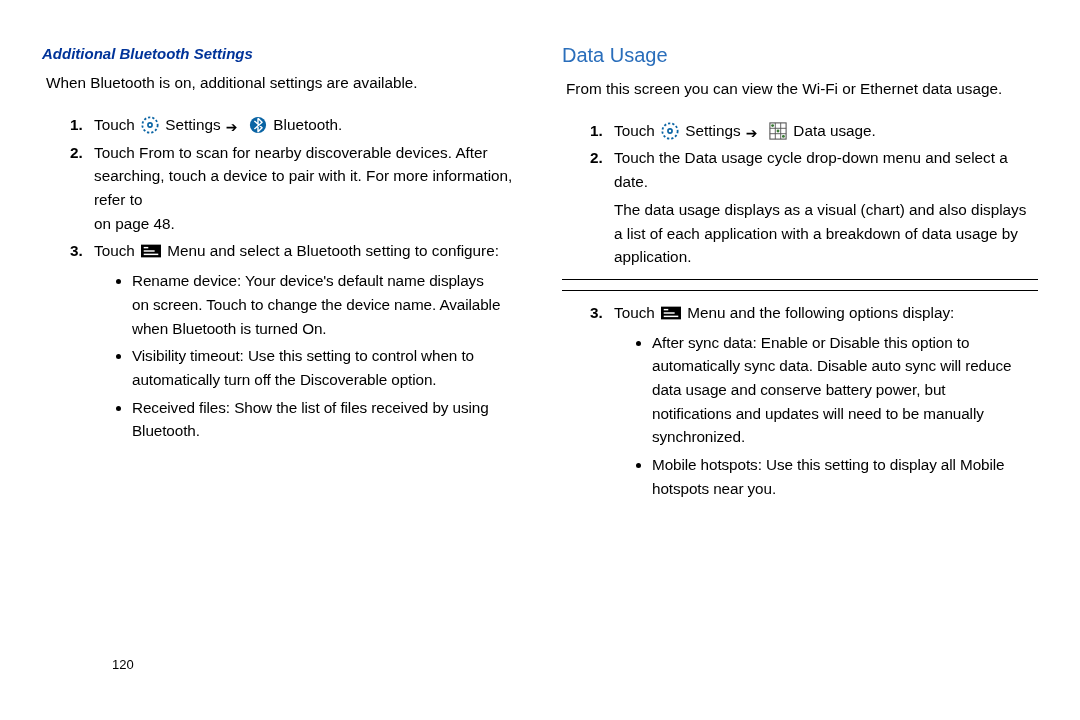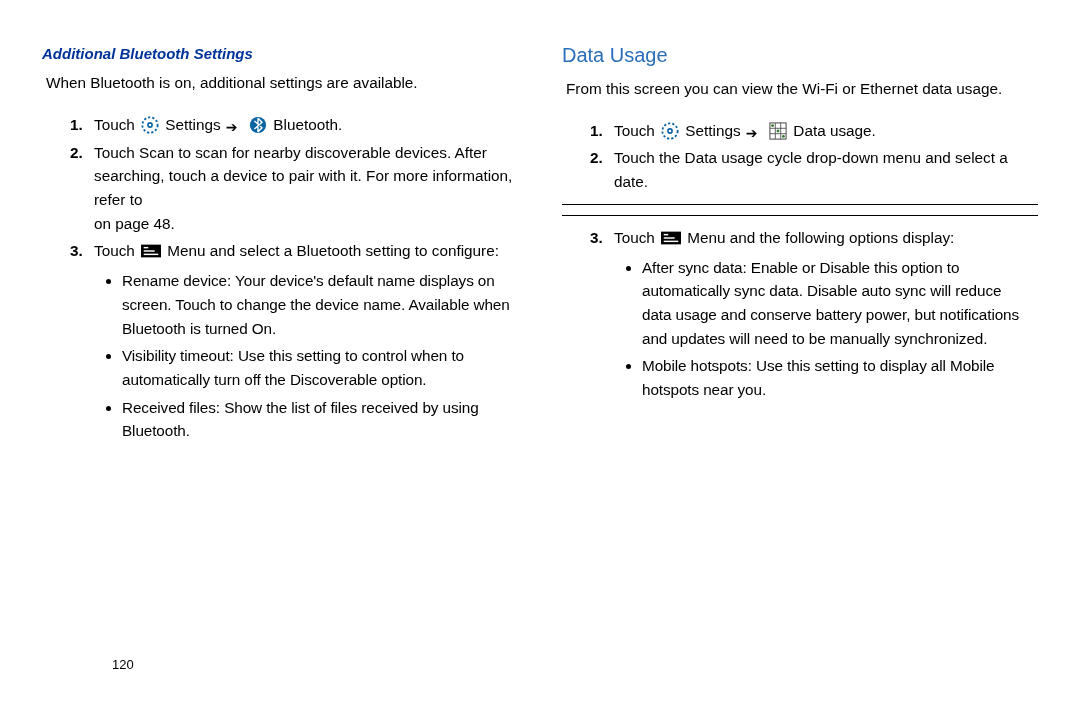--- a/index.html
+++ b/index.html
@@ -57,21 +57,21 @@
     left: 0;
     font-weight: bold;
   }
   .bullets {
     list-style: disc;
     padding-left: 22px;
     margin: 6px 0 0 0;
     font-family: "Helvetica Neue", Helvetica, Arial, sans-serif;
     letter-spacing: -0.1px;
   }
-  .bullets li { margin: 4px 6px; }
+  .bullets li { margin: 4px 16px; }
   .narrow {
     font-family: "Arial Narrow", "Helvetica Neue", Helvetica, Arial, sans-serif;
     font-stretch: condensed;
     letter-spacing: -0.1px;
   }
   .b { font-weight: normal; }
   .sep {
     display: inline-block;
     vertical-align: -2px;
     width: 18px;
@@ -155,21 +155,21 @@
           <svg viewBox="0 0 20 20" width="18" height="18">
             <circle cx="10" cy="10" r="9" class="bt-circle"></circle>
             <path d="M10 2.5 v15 l4.5-4.5 L6 5.5 M10 2.5 l4.5 4.5 L6 14.5" stroke="#fff" stroke-width="1.6" fill="none" stroke-linejoin="round"></path>
           </svg>
         </span>
         <span class="b"> Bluetooth</span><span>.</span>
       </li>
 
       <li>
         <span class="n">2.</span>
-        <span>Touch </span><span class="b">Scan</span><span> to scan for nearby discoverable devices. After searching, touch a device to pair with it. For more information, refer to</span>
+        <span>Touch </span><span class="b">From</span><span> to scan for nearby discoverable devices. After searching, touch a device to pair with it. For more information, refer to</span>
         <div>on page 48.</div>
       </li>
 
       <li>
         <span class="n">3.</span>
         <span>Touch </span>
         <span class="icon icon-menu">
           <svg viewBox="0 0 22 14" width="20" height="14">
             <rect x="0" y="0" width="22" height="14" class="menu-rect"></rect>
             <rect x="3" y="2.5" width="5" height="1.6" fill="#fff"></rect>
@@ -217,20 +217,21 @@
             <circle cx="10" cy="10" r="1.6" fill="#3a7a35"></circle>
             <circle cx="16" cy="16" r="1.6" fill="#3a7a35"></circle>
           </svg>
         </span>
         <span class="b"> Data usage</span><span>.</span>
       </li>
 
       <li>
         <span class="n">2.</span>
         <span>Touch the </span><span class="b">Data usage cycle</span><span> drop-down menu and select a date.</span>
+        <div style="margin-top:4px">The data usage displays as a visual (chart) and also displays a list of each application with a breakdown of data usage by application.</div>
       </li>
     </ol>
 
     <hr class="rule">
     <hr class="rule">
 
     <ol class="numlist" start="3">
       <li>
         <span class="n">3.</span>
         <span>Touch </span>

